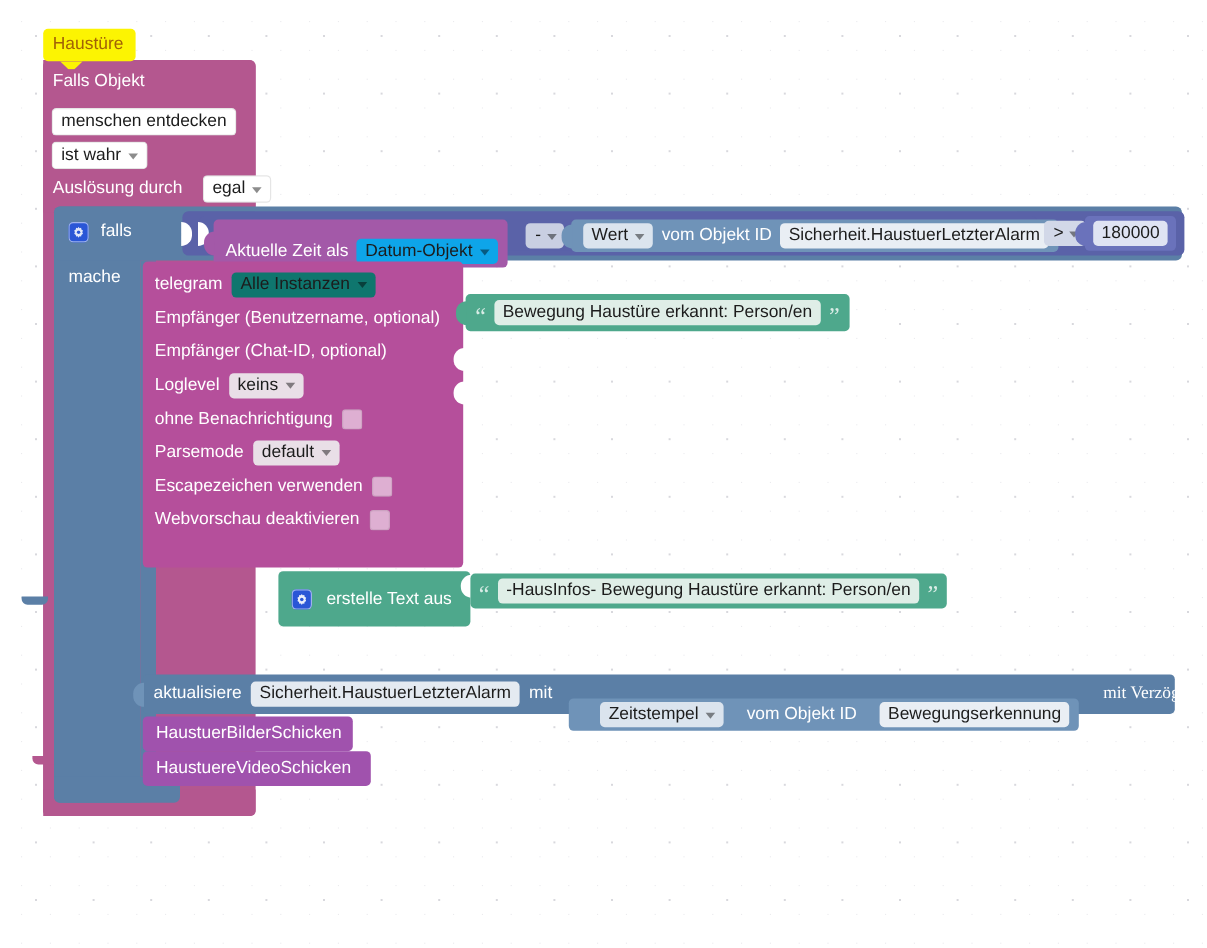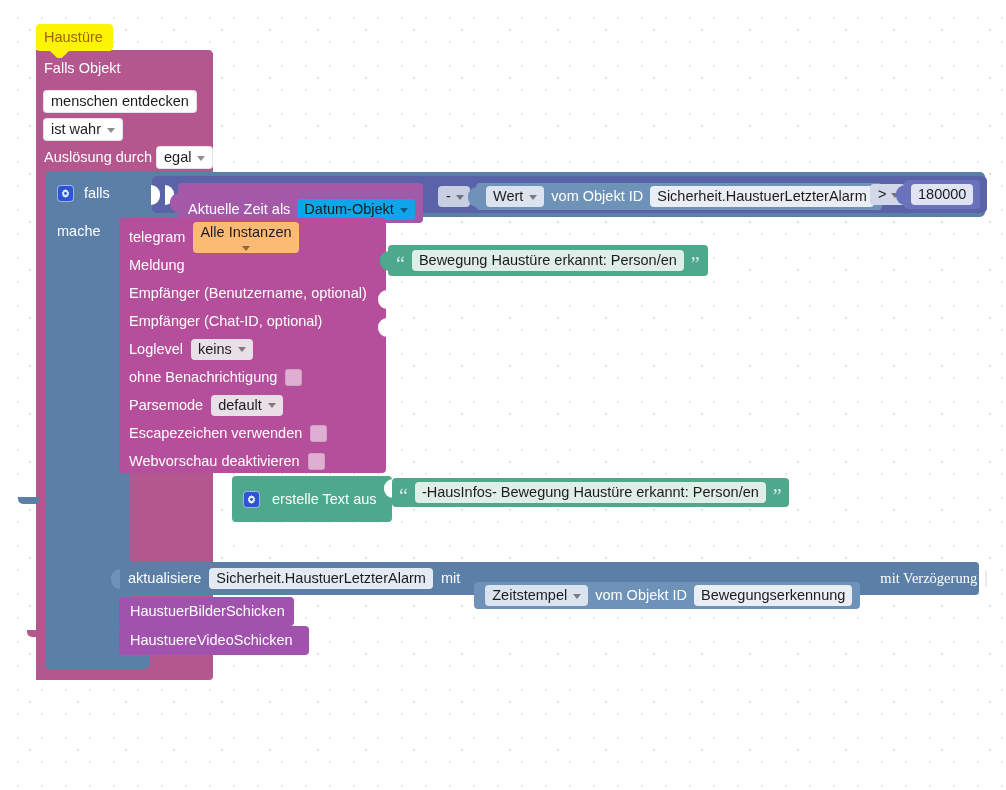--- a/index.html
+++ b/index.html
@@ -159,21 +159,21 @@
   }
   .quote{font-size:20px;color:rgba(255,255,255,.78);line-height:0;position:relative;top:3px;font-family:"Liberation Serif",serif;}
 
   
   #update{
     left:119px;top:562px;width:860px;height:33px;background:#5b7fa6;border-radius:4px;
     display:flex;align-items:center;gap:8px;padding-left:9px;
   }
   #tsblk{
     height:27px;background:#6f93b8;border-radius:4px;
-    display:flex;align-items:center;gap:7px;padding:0 8px 0 11px;
+    display:flex;align-items:center;gap:19px;padding:0 8px 0 26px;
     margin-left:6px;
     margin-top:34px;
   }
 
   
   .proc{
     left:119px;height:29px;background:#9b51a8;background:#a052ad;border-radius:4px;
     display:flex;align-items:center;padding:0 11px;
   }
   #proc1{top:597px;width:175px;}
@@ -187,21 +187,21 @@
   <div class="blk" id="trigger">
     <div id="trigger-c"></div>
     <div id="trigger-foot"></div>
     <div id="trigger-body">
       <div style="position:absolute;left:8px;top:11px;" class="lbl">Falls Objekt</div>
       <div class="fld ro" style="position:absolute;left:7px;top:40px;">menschen entdecken</div>
       <div class="fld ro" style="position:absolute;left:7px;top:68px;">
         <span>ist wahr</span>
         <span class="caret"></span>
       </div>
-      <div class="row" style="position:absolute;left:8px;top:96px;gap:4px;">
+      <div class="row" style="position:absolute;left:8px;top:96px;gap:17px;">
         <span class="lbl">Auslösung durch</span>
         <span class="fld ro">
           <span>egal</span>
           <span class="caret"></span>
         </span>
       </div>
     </div>
   </div>
   <div id="trigger-nub"></div>
 
@@ -270,29 +270,26 @@
       <span class="plug" style="background:#6a72bb;"></span>
       <span class="fld" style="background:#dfe3f3;">180000</span>
     </div>
   </div>
 
   <div class="blk" id="telegram">
     <div id="telegram-rows">
 
       <div class="tg-row" style="margin-top:5px;">
         <span class="lbl">telegram</span>
-        <span class="fld" style="background:#fdba74;flex-direction:column;">
+        <span class="fld" style="background:#0f766e;">
           <span>Alle Instanzen</span>
           <span class="caret"></span>
         </span>
       </div>
 
-      <div class="tg-row">
-        <span class="lbl">Meldung</span>
-      </div>
       <div class="tg-row">
         <span class="lbl">Empfänger (Benutzername, optional)</span>
       </div>
       <div class="tg-row">
         <span class="lbl">Empfänger (Chat-ID, optional)</span>
       </div>
       <div class="tg-row">
         <span class="lbl">Loglevel</span>
         <span class="fld" style="background:#e9dfe7;">
           <span>keins</span>

